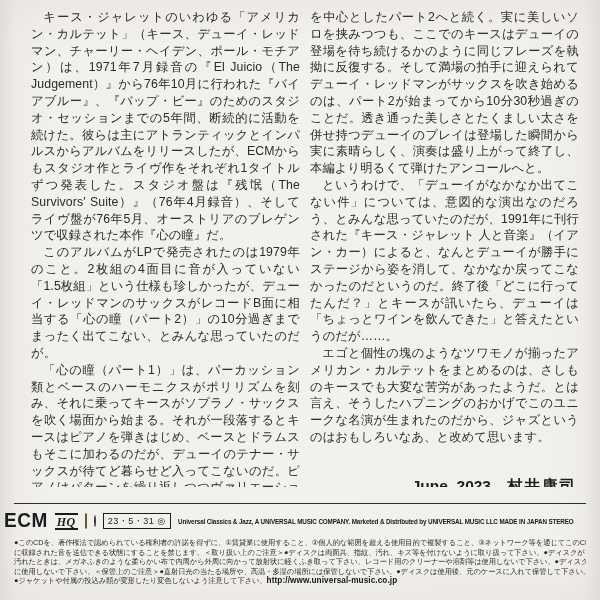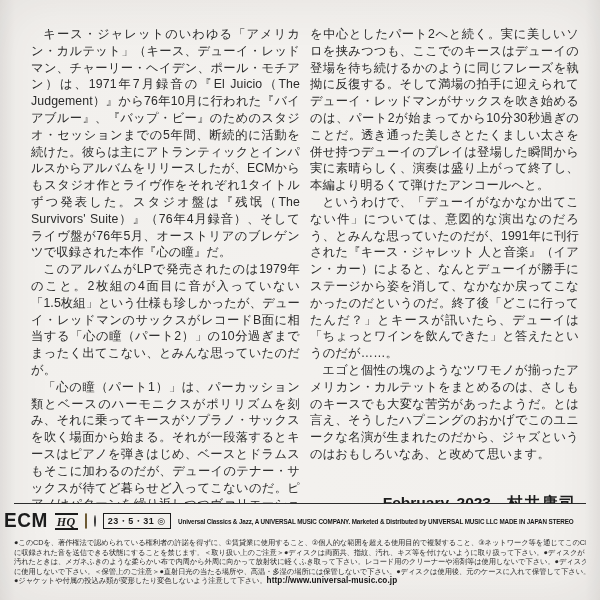--- a/index.html
+++ b/index.html
@@ -1,40 +1,40 @@
 <!DOCTYPE html>
 <html><head>
 <meta charset="utf-8">
 <style>
   html,body{margin:0;padding:0;}
   body{width:600px;height:600px;overflow:hidden;font-family:"Liberation Sans","DejaVu Sans",sans-serif;}
   .page{position:relative;width:600px;height:600px;color:#242424;
         background:linear-gradient(90deg,#e7e5e2 0,#f2f0ed 2.5%,#f3f1ee 50%,#f2f0ed 97.5%,#e8e6e3 100%);
         box-shadow:inset 0 0 55px rgba(60,55,45,0.08);}
-  .content{position:absolute;top:26px;left:31px;width:548px;height:478px;display:flex;gap:10px;overflow:hidden;}
+  .content{position:absolute;top:9px;left:31px;width:548px;height:478px;display:flex;gap:10px;overflow:hidden;}
   .col{width:269px;flex:0 0 269px;}
   .para{margin:0;font-size:12.3px;line-height:16.8px;text-align:justify;text-justify:inter-ideograph;
         letter-spacing:0.1px;color:#2b2b2b;overflow-wrap:break-word;}
   .para.indent{text-indent:1em;}
   .signature{display:flex;justify-content:flex-end;align-items:baseline;gap:16px;margin-top:30px;
              font-weight:bold;font-size:15.5px;color:#1e1e1e;padding-right:2px;}
   .sig-name{letter-spacing:2px;}
   
   .rule{position:absolute;left:14px;right:14px;top:503px;height:3px;border-top:1.6px solid #2c2c2c;}
   .bar{position:absolute;left:4px;right:14px;top:508px;height:26px;display:flex;align-items:center;
        gap:7px;overflow:hidden;}
   .ecm{font-weight:bold;font-size:19px;letter-spacing:0.5px;color:#1c1c1c;transform:scaleY(1.05);}
   .hq{font-family:"Liberation Serif","DejaVu Serif",serif;font-weight:bold;font-size:12px;line-height:12px;
       border-top:2px solid #1c1c1c;border-bottom:2px solid #1c1c1c;padding:1px 2px 0 2px;color:#1c1c1c;
       letter-spacing:0.5px;font-style:italic;}
   .goldbadge{display:inline-block;width:26px;height:14px;border-radius:2px;border:1px solid #6d5a33;
       background:repeating-linear-gradient(90deg,#a98f58 0 2px,#8a713e 2px 4px),linear-gradient(#b49a63,#84703e);}
   .ovalbadge{display:inline-block;width:20px;height:10px;border-radius:50%;
       background:radial-gradient(ellipse at center,#9a9a9a 0 35%,#4c4c4c 80%);border:1px solid #3a3a3a;}
-  .datebox{border:1.3px solid #1c1c1c;font-weight:bold;font-size:9px;line-height:9px;padding:2.5px 4px;
+  .datebox{border:1.3px solid #1c1c1c;font-weight:normal;font-size:9px;line-height:9px;padding:2.5px 4px;
       letter-spacing:0.5px;color:#1c1c1c;white-space:nowrap;}
   .company{font-size:7px;font-weight:bold;white-space:nowrap;letter-spacing:-0.15px;color:#181818;
       transform:scaleX(0.9);transform-origin:left center;}
   
   .fineprint{position:absolute;left:14px;right:14px;top:538px;font-size:7.3px;line-height:9.6px;color:#2a2a2a;}
   .fp-line{white-space:nowrap;overflow:hidden;letter-spacing:-0.1px;}
   .fp-last{display:flex;justify-content:flex-start;align-items:baseline;white-space:nowrap;}
   .url{font-weight:bold;font-size:8.2px;letter-spacing:0.1px;color:#141414;}
 </style>
 </head>
@@ -48,21 +48,21 @@
         <div class="para indent">このアルバムがLPで発売されたのは1979年のこと。2枚組の4面目に音が入っていない「1.5枚組」という仕様も珍しかったが、デューイ・レッドマンのサックスがレコードB面に相当する「心の瞳（パート2）」の10分過ぎまでまったく出てこない、とみんな思っていたのだが。</div>
         <div class="para indent">「心の瞳（パート1）」は、パーカッション類とベースのハーモニクスがポリリズムを刻み、それに乗ってキースがソプラノ・サックスを吹く場面から始まる。それが一段落するとキースはピアノを弾きはじめ、ベースとドラムスもそこに加わるのだが、デューイのテナー・サックスが待てど暮らせど入ってこないのだ。ピアノはパターンを繰り返しつつヴァリエーションを弾く、といった雰囲気でパート1が終了し、キースのピアノ</div>
       </div>
     <div class="col">
       <div>
           <div class="para">を中心としたパート2へと続く。実に美しいソロを挟みつつも、ここでのキースはデューイの登場を待ち続けるかのように同じフレーズを執拗に反復する。そして満場の拍手に迎えられてデューイ・レッドマンがサックスを吹き始めるのは、パート2が始まってから10分30秒過ぎのことだ。透き通った美しさとたくましい太さを併せ持つデューイのプレイは登場した瞬間から実に素晴らしく、演奏は盛り上がって終了し、本編より明るくて弾けたアンコールへと。</div>
           <div class="para indent">というわけで、「デューイがなかなか出てこない件」については、意図的な演出なのだろう、とみんな思っていたのだが、1991年に刊行された『キース・ジャレット 人と音楽』（イアン・カー）によると、なんとデューイが勝手にステージから姿を消して、なかなか戻ってこなかったのだというのだ。終了後「どこに行ってたんだ？」とキースが訊いたら、デューイは「ちょっとワインを飲んできた」と答えたというのだが……。</div>
           <div class="para indent">エゴと個性の塊のようなツワモノが揃ったアメリカン・カルテットをまとめるのは、さしものキースでも大変な苦労があったようだ。とは言え、そうしたハプニングのおかげでこのユニークな名演が生まれたのだから、ジャズというのはおもしろいなあ、と改めて思います。</div>
         </div>
       <div class="signature">
-        <span>February, 2023</span>
+        <span>June, 2023</span>
         <span class="sig-name">村井康司</span>
       </div>
     </div>
   </div>
 
   <div class="rule"></div>
 
   <div class="bar">
     <span class="ecm">ECM</span>
     <span class="hq">HQ</span>

